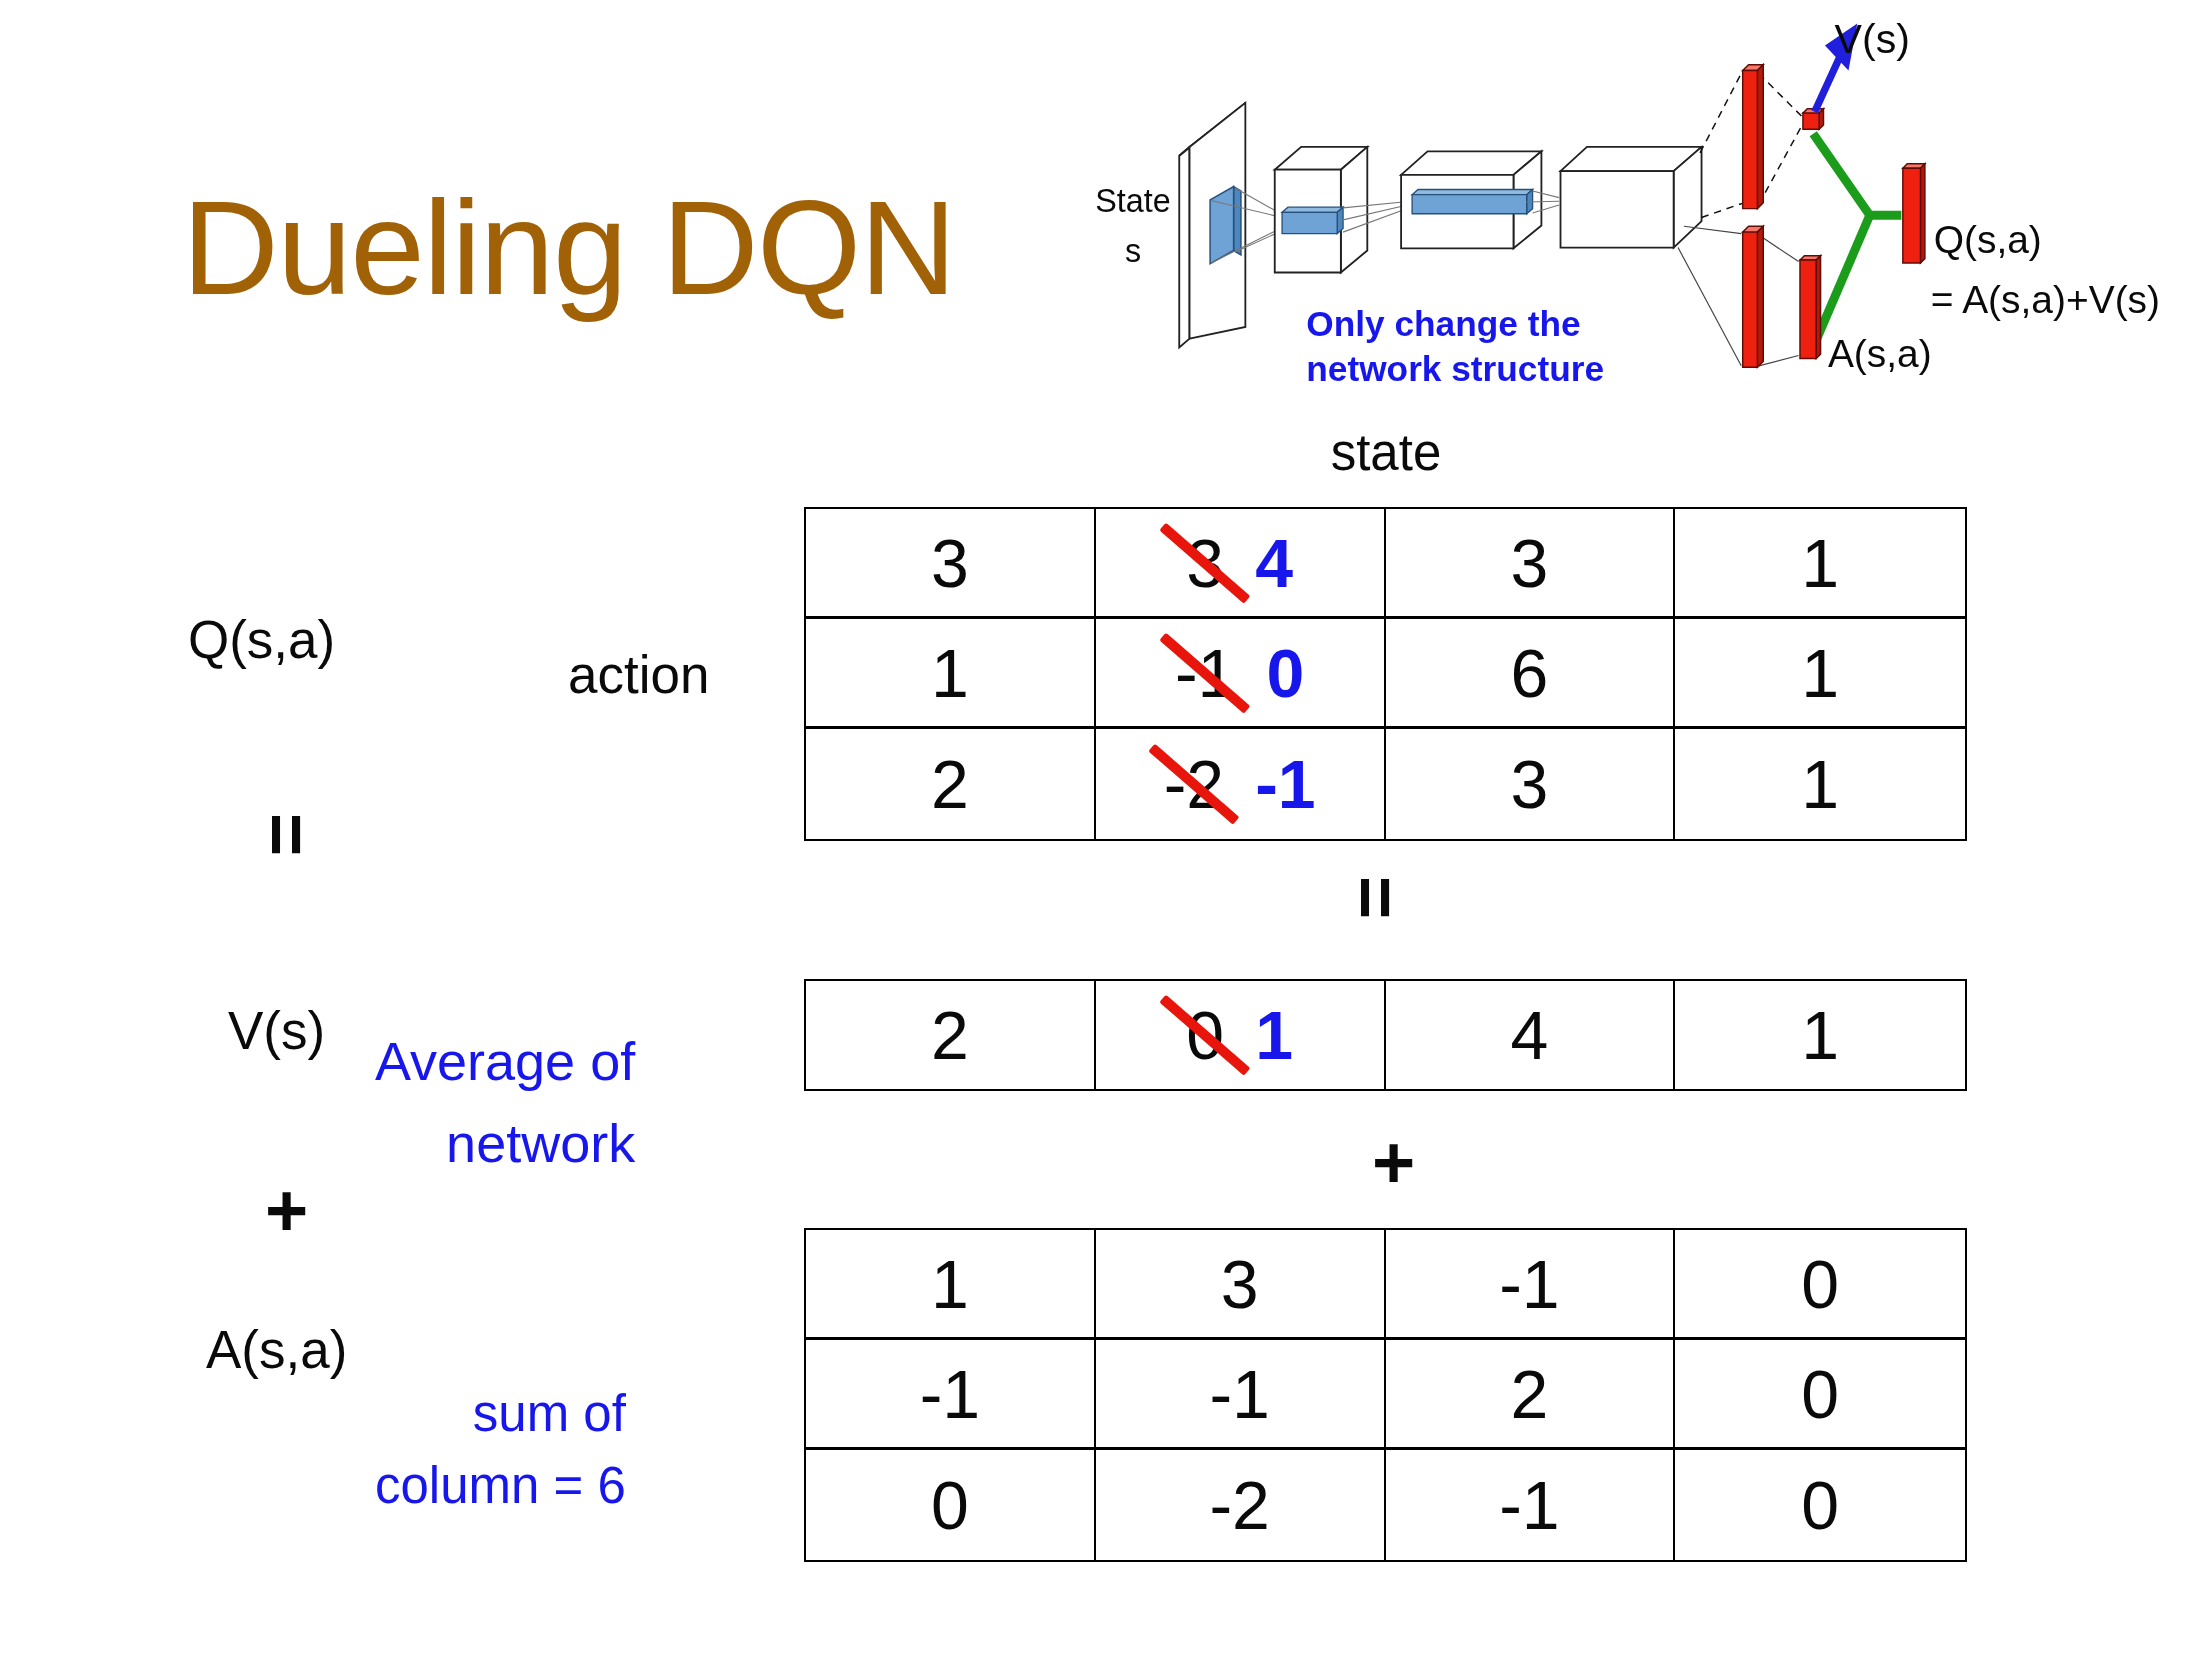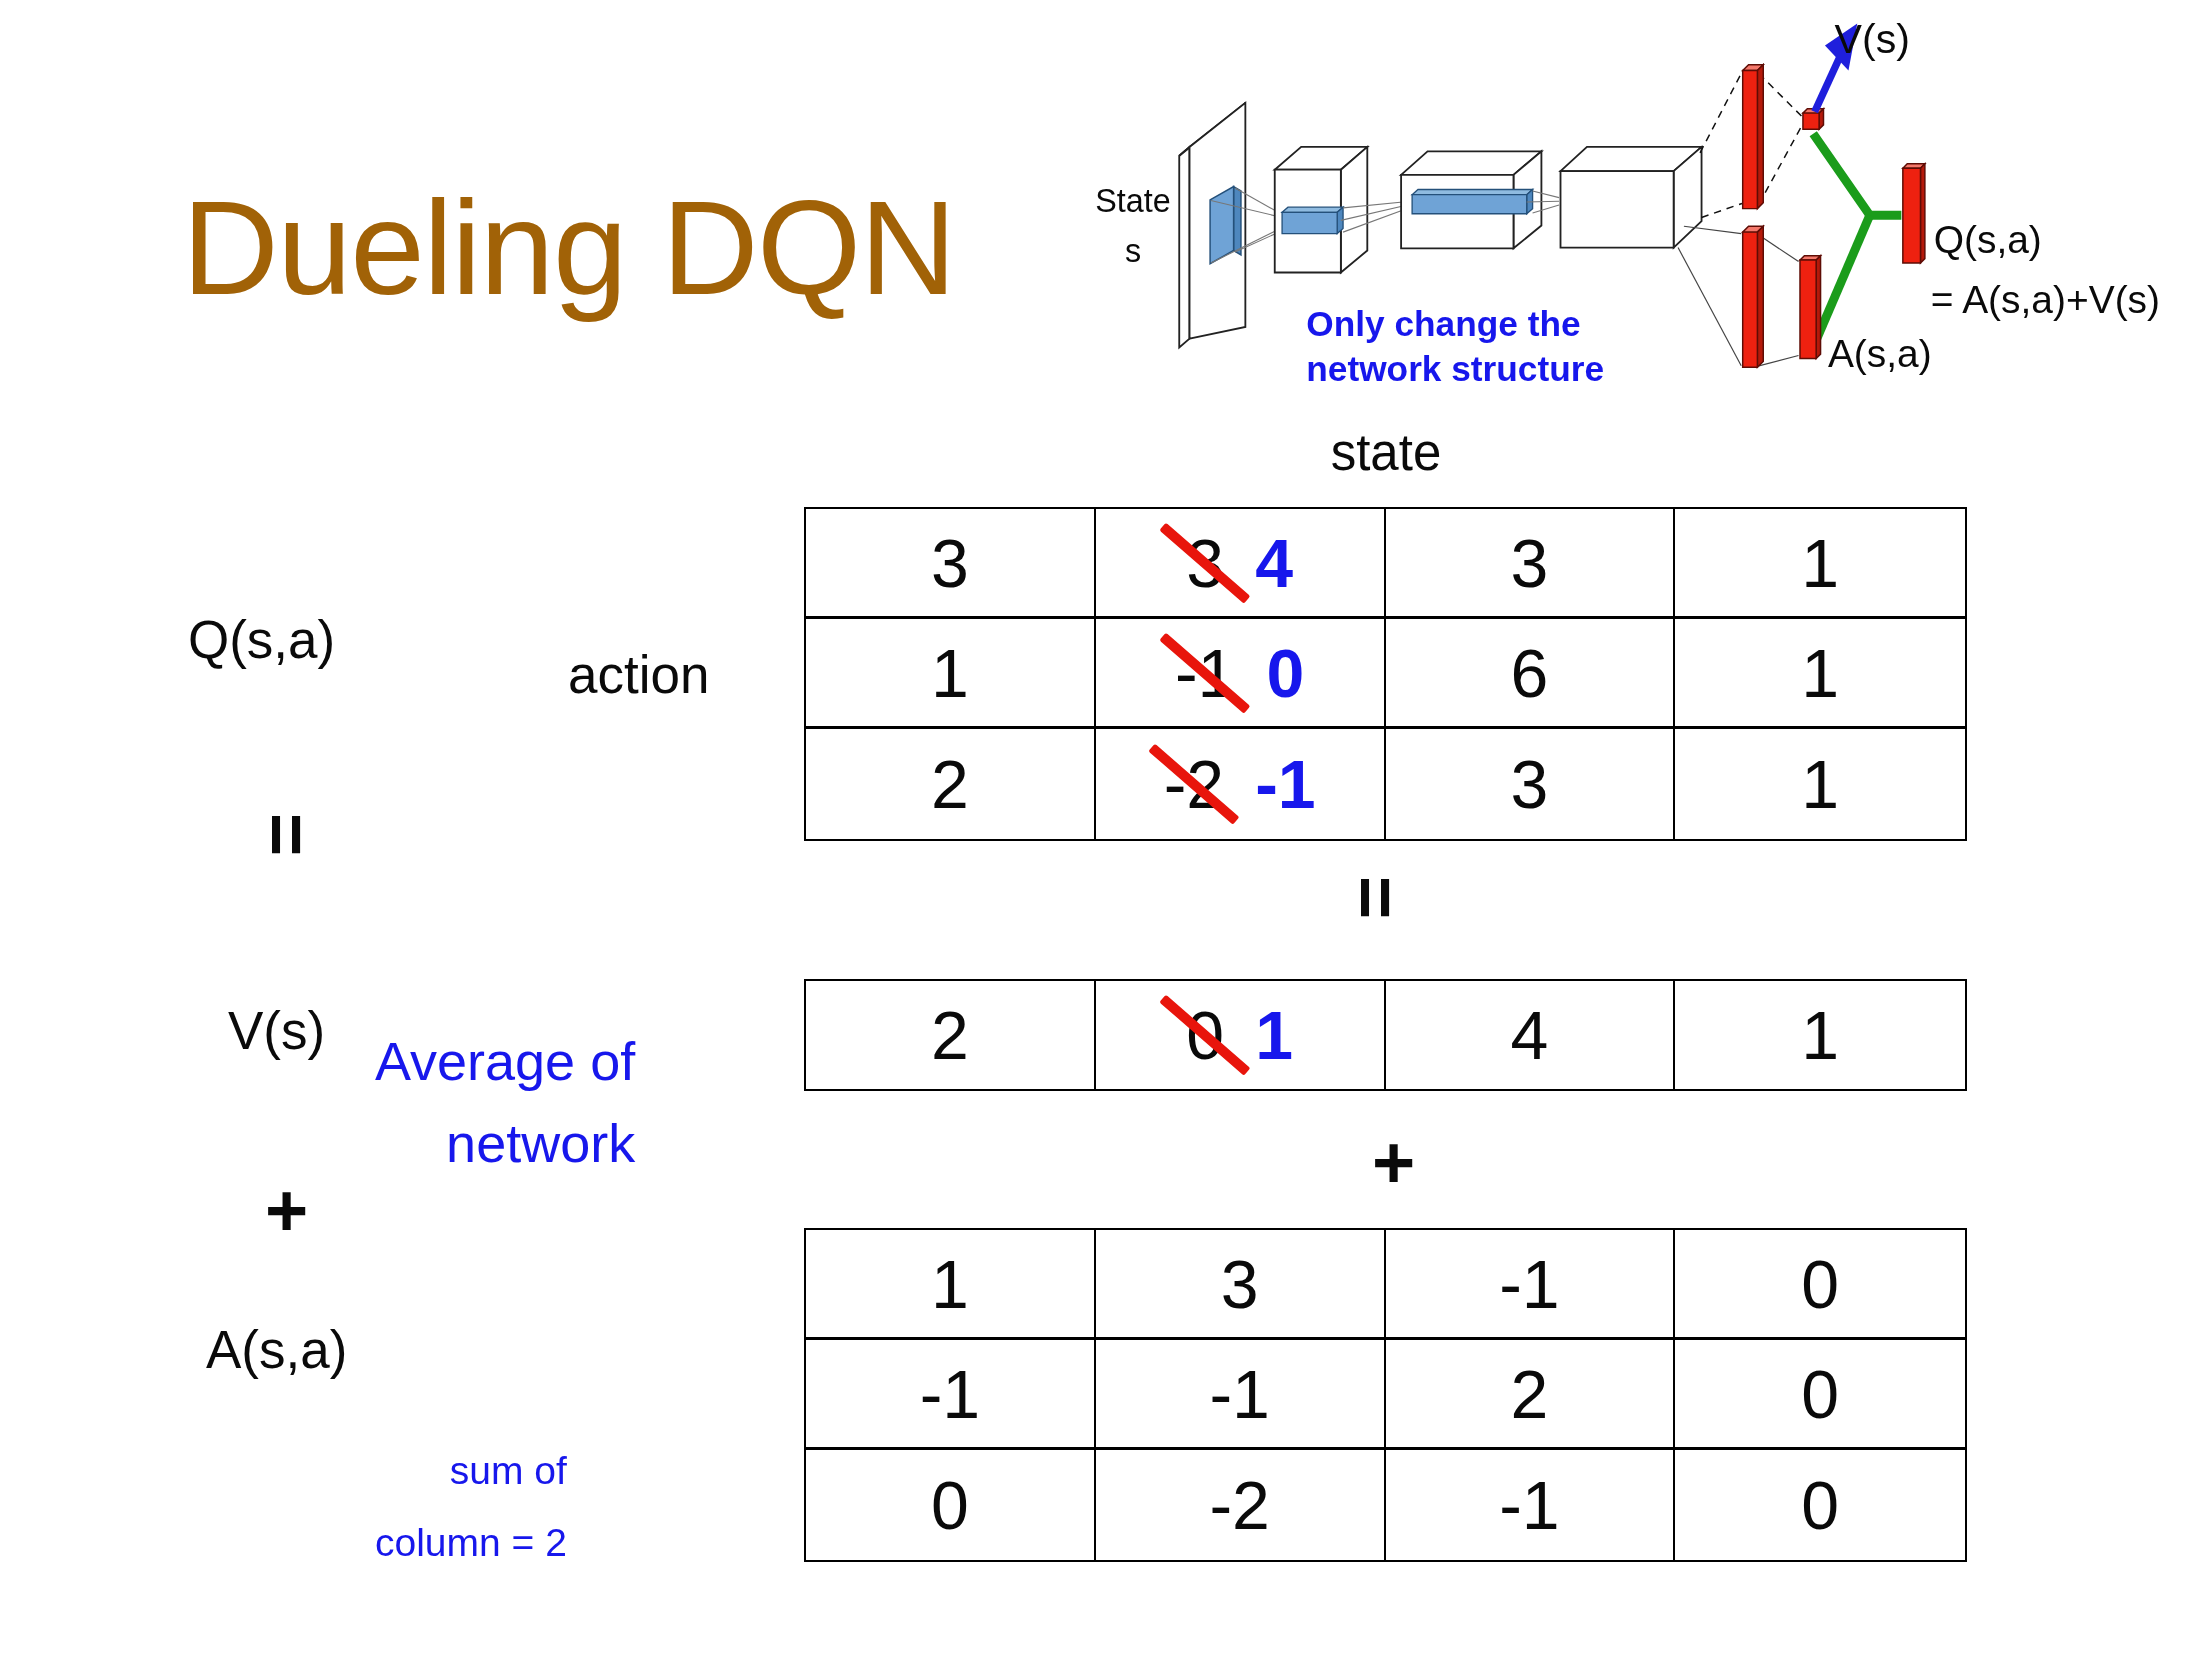--- a/index.html
+++ b/index.html
@@ -14,21 +14,21 @@
   body{
     width:2205px;height:1654px;position:relative;overflow:hidden;
     font-family:"Liberation Sans",sans-serif;color:var(--ink);
   }
   .abs{position:absolute;}
   .title{left:182px;top:171px;font-size:134px;letter-spacing:-1.5px;color:#a16207;white-space:nowrap;text-align:center;}
   .lbl{font-size:53px;white-space:nowrap;}
   .note{color:var(--blue);font-size:54px;white-space:nowrap;}
   .note .ln{display:block;text-align:right;}
   .avg-note{left:375px;top:1020px;line-height:82px;}
-  .sum-note{left:375px;top:1435px;line-height:72px;font-size:39px;}
+  .sum-note{left:375px;top:1378px;line-height:72px;font-size:51px;}
   .op{width:81px;height:81px;display:flex;align-items:center;justify-content:center;
       font-size:74px;font-weight:bold;}
   .rot90{transform:rotate(90deg);}
   .hdr{font-size:51px;text-align:center;}
   
   .matrix{position:absolute;left:804px;width:1159px;display:grid;
           grid-template-columns:repeat(4,1fr);border:2.9px solid #000;background:#fff;}
   .m3{grid-template-rows:repeat(3,110px);}
   .single{grid-template-rows:108px;}
   .cell{border-right:2.9px solid #000;border-bottom:3.7px solid #000;
@@ -182,21 +182,21 @@
 <div class="abs lbl" style="left:228px;top:1000px;">V(s)</div>
 <div class="abs op" style="left:246px;top:1170px;">+</div>
 <div class="abs lbl" style="left:206px;top:1319px;">A(s,a)</div>
 
 <div class="abs note avg-note">
   <span class="ln">Average of</span>
   <span class="ln">network</span>
 </div>
 <div class="abs note sum-note">
   <span class="ln">sum of</span>
-  <span class="ln">column = 2</span>
+  <span class="ln">column = 6</span>
 </div>
 
 <div class="abs hdr" style="left:1239px;top:423px;width:294px;">state</div>
 <div class="abs lbl" style="left:568px;top:644px;">action</div>
 <div class="abs op rot90" style="left:1335px;top:857px;">=</div>
 <div class="abs op" style="left:1353px;top:1122px;">+</div>
 
 <div class="matrix m3" style="top:507px;">
   <div class="cell">
       <span>3</span>

